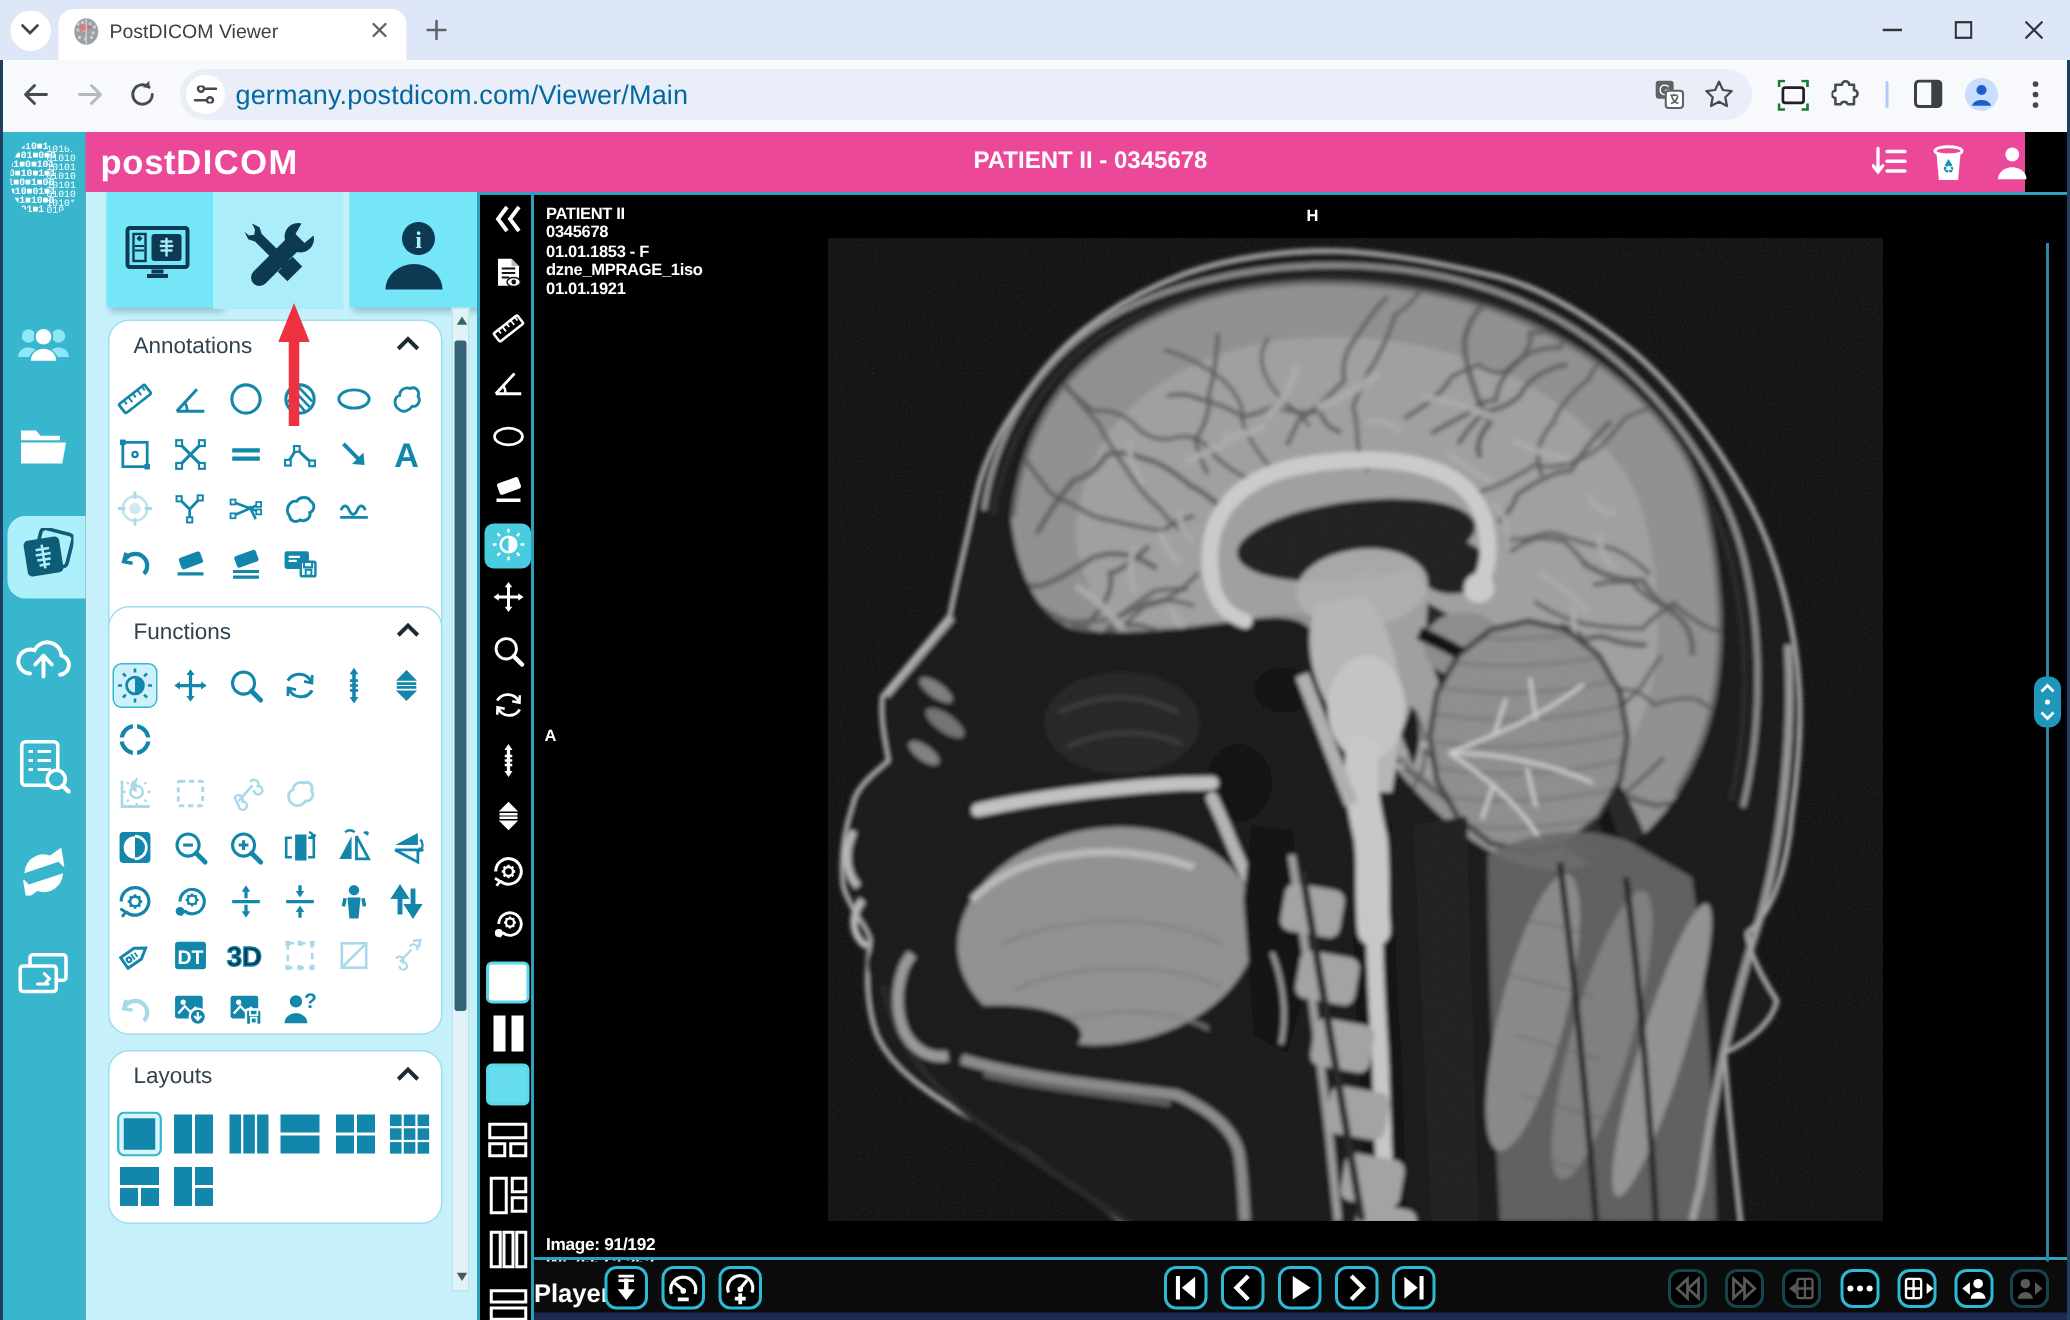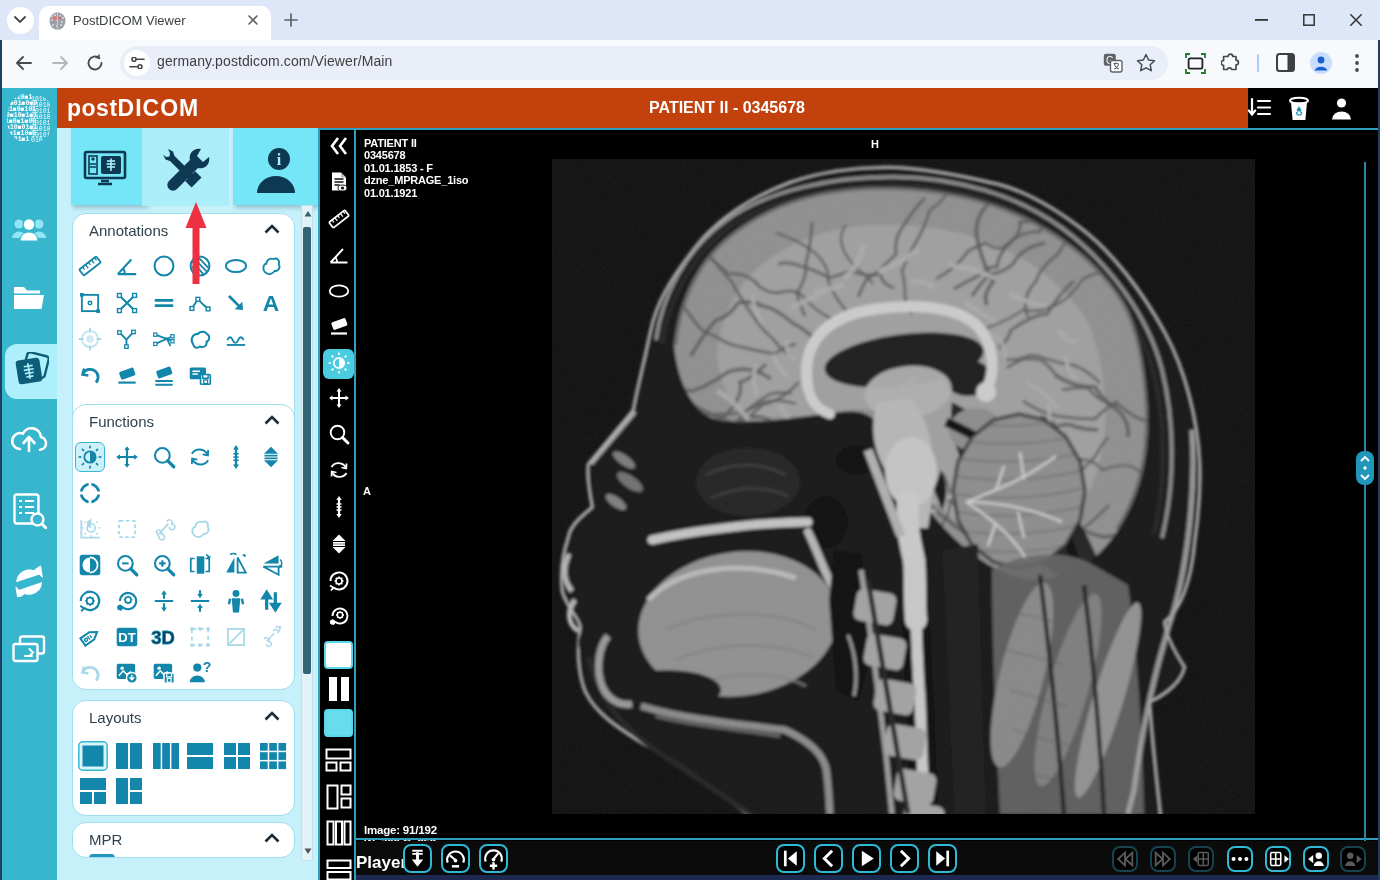--- a/index.html
+++ b/index.html
@@ -9,24 +9,24 @@
   
   #tabstrip { position:absolute; left:0; top:0; width:1380px; height:40px; background:#dee7f8;padding-left:42px; }
   #tabstrip .circle-btn { position:absolute; left:7px; top:7px; width:27px; height:27px;
     border-radius:50%; background:#fff; }
   #tab { position:absolute; left:39px; top:6px; width:232px; height:34px; background:#fff;
     border-radius:10px 10px 0 0; }
   #tabtitle { position:absolute; left:73px; top:13px; font-size:13px; color:#3c4043; }
   #navbar { position:absolute; left:0; top:40px; width:1380px; height:48px; background:#f8f9fd; }
   #urlpill { position:absolute; left:120px; top:6px; width:1048px; height:34px;
     border-radius:17px; background:#e9eef9; }
-  #urltext { position:absolute; left:157px; top:13px; font-size:14px; color:#404040; letter-spacing:0.1px; }
+  #urltext { position:absolute; left:157px; top:13px; font-size:18px; color:#0369a1; letter-spacing:0.1px; }
   .navicon { position:absolute; top:12px; }
   
-  #appheader { position:absolute; left:0; top:88px; width:1248px; height:40px; background:#c2410c; }
+  #appheader { position:absolute; left:0; top:88px; width:1350px; height:40px; background:#ec4899; }
   #logo { position:absolute; left:67px; top:7px; font-size:23px; font-weight:bold; color:#fff;
     letter-spacing:0.5px; }
   #ptitle { position:absolute; left:0; top:11px; width:1454px; text-align:center; font-size:16px;
     font-weight:bold; color:#fff; }
   
   #sidebar { position:absolute; left:0; top:88px; width:57px; height:792px; background:#38b6ce; }
   .side-active { position:absolute; left:5px; top:256px; width:52px; height:55px;
     background:#aeeffc; border-radius:12px 0 0 12px; }
   
   #panel { position:absolute; left:57px; top:128px; width:261px; height:752px; background:#c6f1fb; }
@@ -927,27 +927,20 @@
         </svg>
         <svg style="position:absolute;left:78px;top:255px;color:#1286ab;stroke:#1286ab;fill:none" width="26" height="26" viewBox="0 0 24 24">
           <use href="#sym-imgsave"></use>
         </svg>
         <svg style="position:absolute;left:114px;top:255px;color:#1286ab;stroke:#1286ab;fill:none" width="26" height="26" viewBox="0 0 24 24">
           <use href="#sym-personq"></use>
         </svg>
       </div>
   </div>
 
-  <div class="card" style="top:694px;height:36px;overflow:hidden">
-    <h3>MPR</h3>
-    <svg class="chev" viewBox="0 0 16 10">
-        <path d="M1.5 8.5 L8 2 L14.5 8.5" fill="none" stroke="#1c2b33" stroke-width="2.6"></path>
-      </svg>
-    <div class="abs" style="left:16px;top:31px;width:26px;height:8px;background:#2196bb;border-radius:4px 4px 0 0"></div>
-  </div>
 
   <div class="abs" style="left:244px;top:77px;width:12px;height:656px;background:#e2f3f8;border:1px solid #bfe2ec">
     <svg class="abs" style="left:2px;top:4px" width="8" height="8" viewBox="0 0 8 8">
         <path d="M4 1 L7.5 6.5 H0.5 Z" fill="#39626f"></path>
       </svg>
     <div class="abs" style="left:1px;top:21px;width:8px;height:447px;background:#336478;border-radius:2px"></div>
     <svg class="abs" style="left:2px;top:641px" width="8" height="8" viewBox="0 0 8 8">
         <path d="M4 7 L7.5 1.5 H0.5 Z" fill="#555"></path>
       </svg>
   </div>

